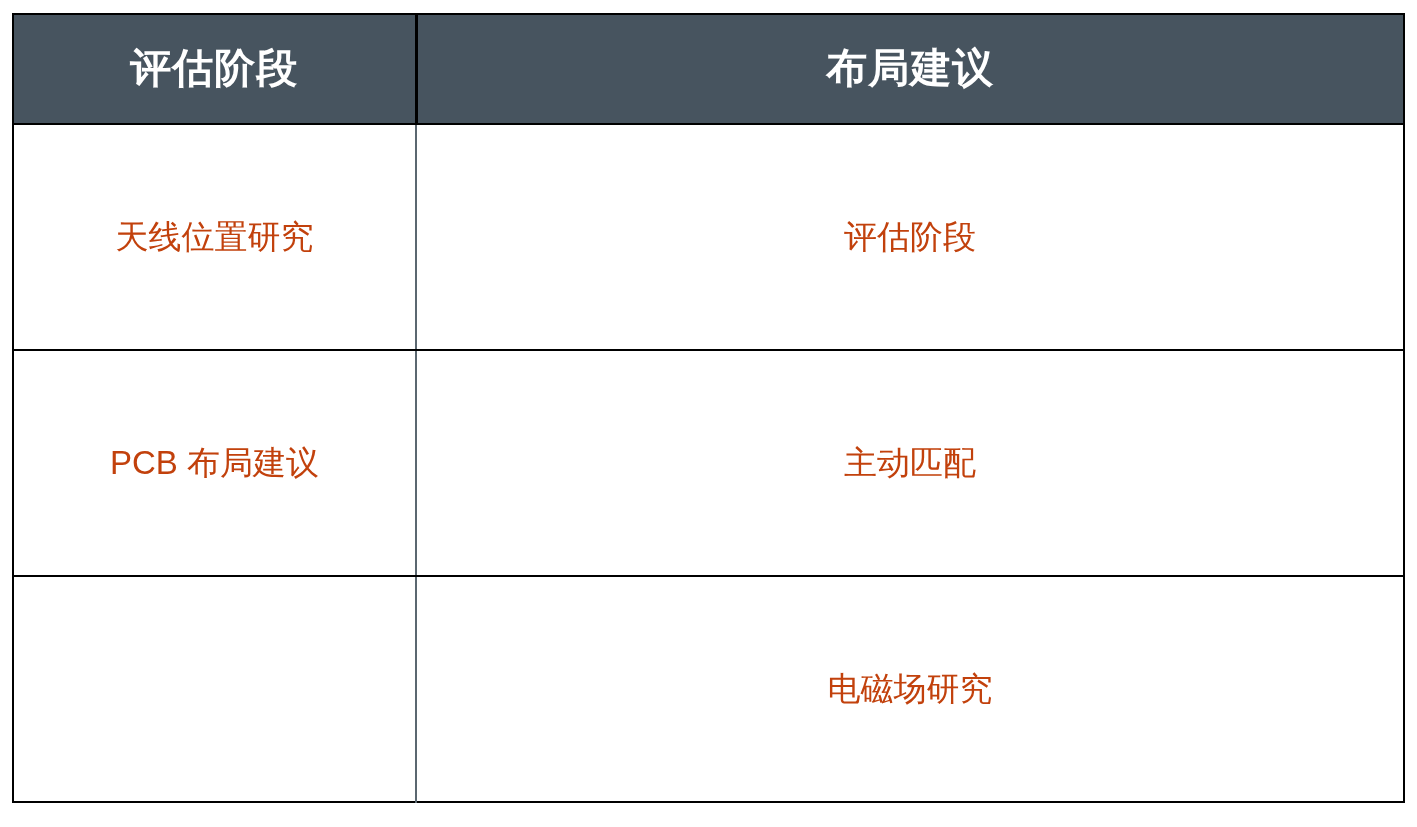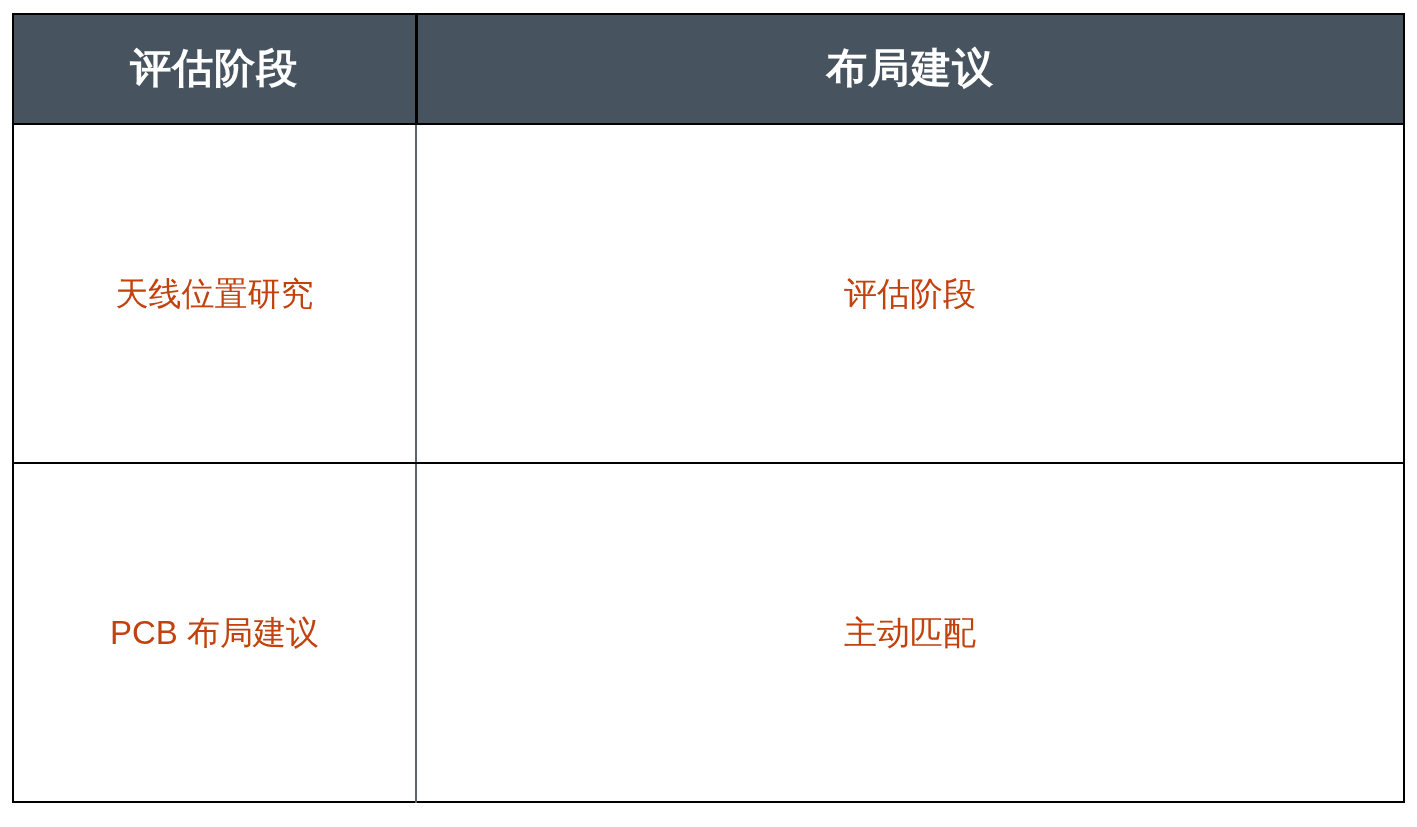--- a/index.html
+++ b/index.html
@@ -129,20 +129,28 @@
 
       <tr>
         <td class="cell-eval">
           <span class="cell-text">PCB 布局建议</span>
         </td>
         <td class="cell-debug">
           <span class="cell-text">主动匹配</span>
         </td>
       </tr>
 
+      <tr>
+        <td class="cell-eval">
+          <span class="cell-text"></span>
+        </td>
+        <td class="cell-debug">
+          <span class="cell-text">电磁场研究</span>
+        </td>
+      </tr>
 
 
 
 
     </tbody>
   </table>
 
 </div>
 
 </body></html>

